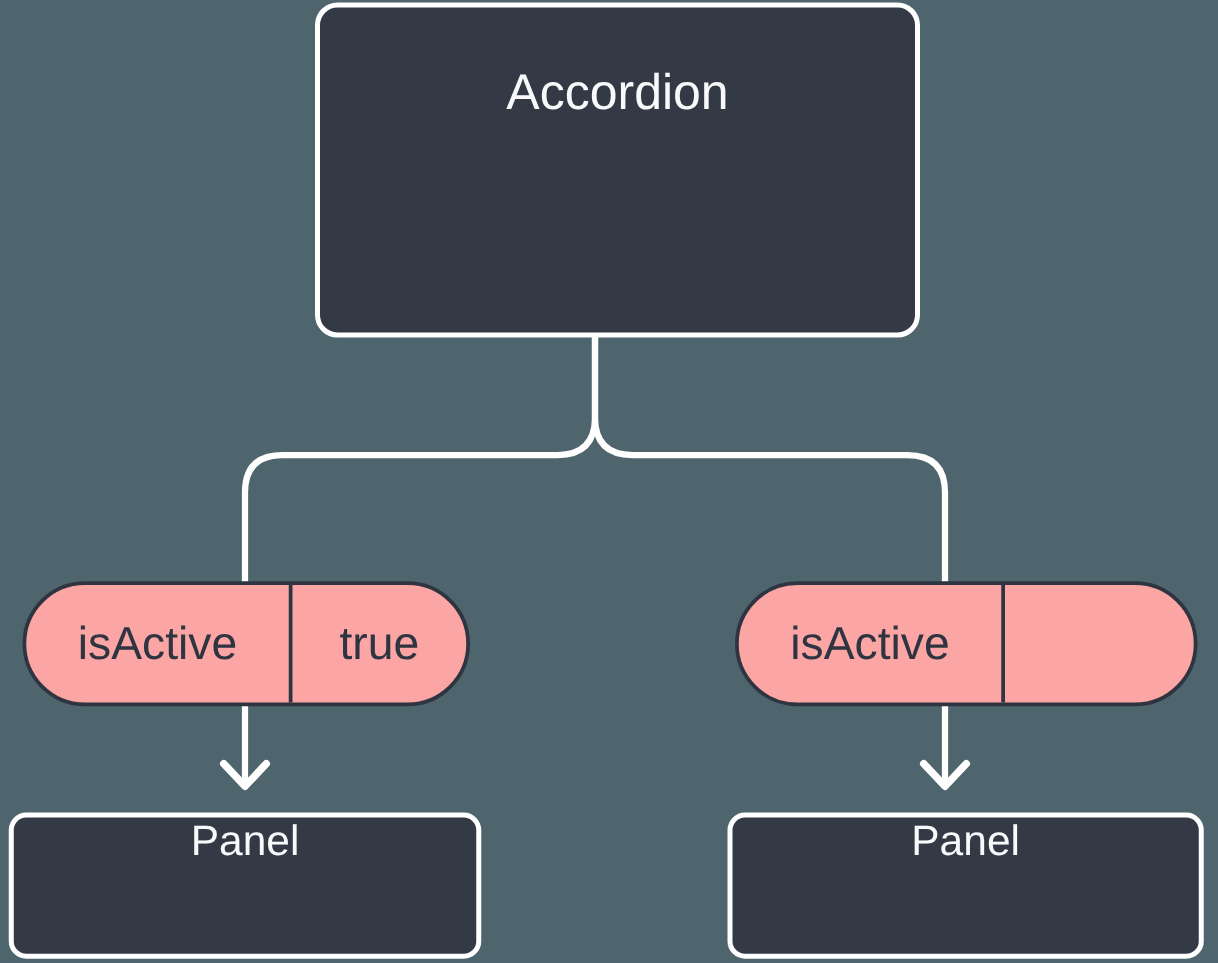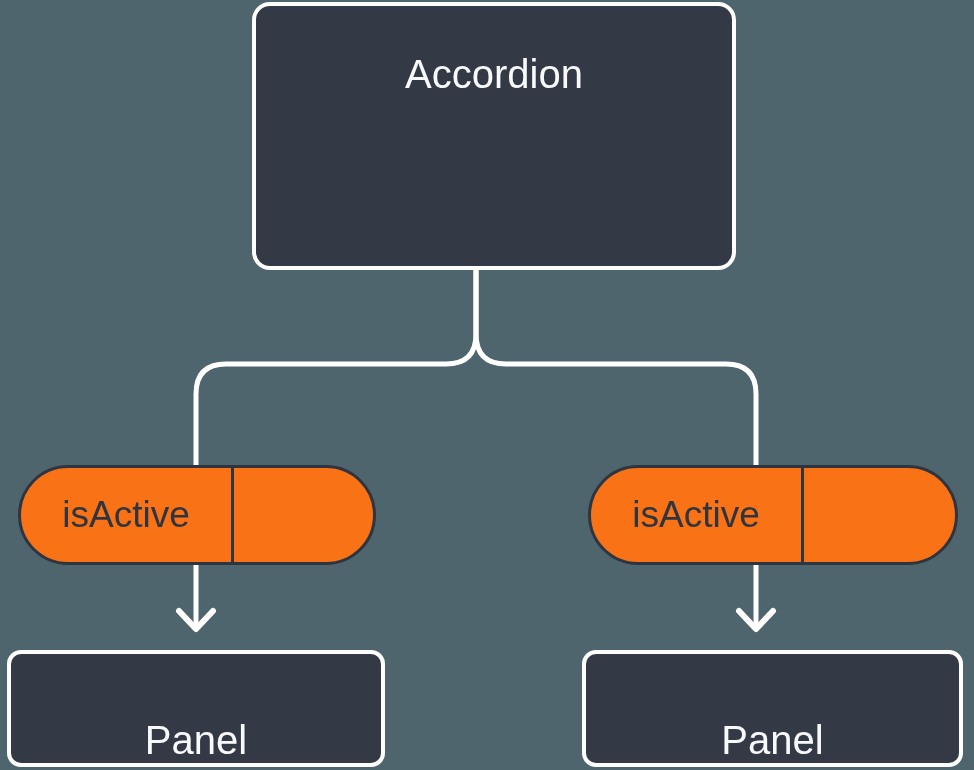--- a/index.html
+++ b/index.html
@@ -22,33 +22,33 @@
   .prop-pill{
     position:absolute;left:52px;top:114px;width:375px;height:100px;
     border:3px solid #8689f2;border-radius:52px;box-sizing:border-box;
     display:flex;align-items:stretch;color:#8689f2;
   }
   .prop-seg{display:flex;align-items:center;justify-content:center;font-size:40px}
   .prop-name{width:278px}
   .prop-div{width:3px;background:#8689f2}
   .prop-value{flex:1}
   .state-pill{
-    position:absolute;top:465px;height:100px;background:#f97316;
+    position:absolute;top:465px;height:100px;background:#fca5a5;
     border:3px solid #2f3540;border-radius:52px;box-sizing:border-box;
     display:flex;align-items:stretch;z-index:2;
     color:#2f3540;font-size:37px;font-weight:500;
   }
   .pill-true{left:18px;width:358px}
   .pill-false{left:588px;width:370px}
   .state-key{width:210px;display:flex;align-items:center;justify-content:center}
   .state-div{width:3px;background:#2f3540}
   .state-val{flex:1;display:flex;align-items:center;justify-content:center}
   .panel-node{
-    display:flex;align-items:flex-end;justify-content:center;
-    font-size:40px;font-weight:500;color:#f8f9fb;border-radius:14px;
+    display:flex;align-items:flex-start;justify-content:center;
+    font-size:34px;font-weight:500;color:#f8f9fb;border-radius:14px;
   }
   .panel-left{left:7px;top:650px;width:378px;height:117px}
   .panel-right{left:582px;top:650px;width:381px;height:117px}
 </style>
 </head>
 <body>
 
 <svg class="connectors" width="974" height="770" viewBox="0 0 974 770" aria-hidden="true">
   <path d="M476 266 L476 334 Q476 364 446 364 L226 364 Q196 364 196 394 L196 623" fill="none" stroke="#ffffff" stroke-width="5" stroke-linecap="round"></path>
   <path d="M476 266 L476 334 Q476 364 506 364 L726 364 Q756 364 756 394 L756 623" fill="none" stroke="#ffffff" stroke-width="5" stroke-linecap="round"></path>
@@ -56,20 +56,21 @@
   <path d="M739 611 L756 629 L773 611" fill="none" stroke="#ffffff" stroke-width="6" stroke-linecap="round" stroke-linejoin="round"></path>
 </svg>
 
 <div class="node root-node">
   <div class="root-title">Accordion</div>
 </div>
 
 <div class="state-pill pill-true">
   <div class="state-key">isActive</div>
   <div class="state-div"></div>
+  <div class="state-val">true</div>
 </div>
 
 <div class="state-pill pill-false">
   <div class="state-key">isActive</div>
   <div class="state-div"></div>
 </div>
 
 <div class="node panel-node panel-left">
   <span>Panel</span>
 </div>

